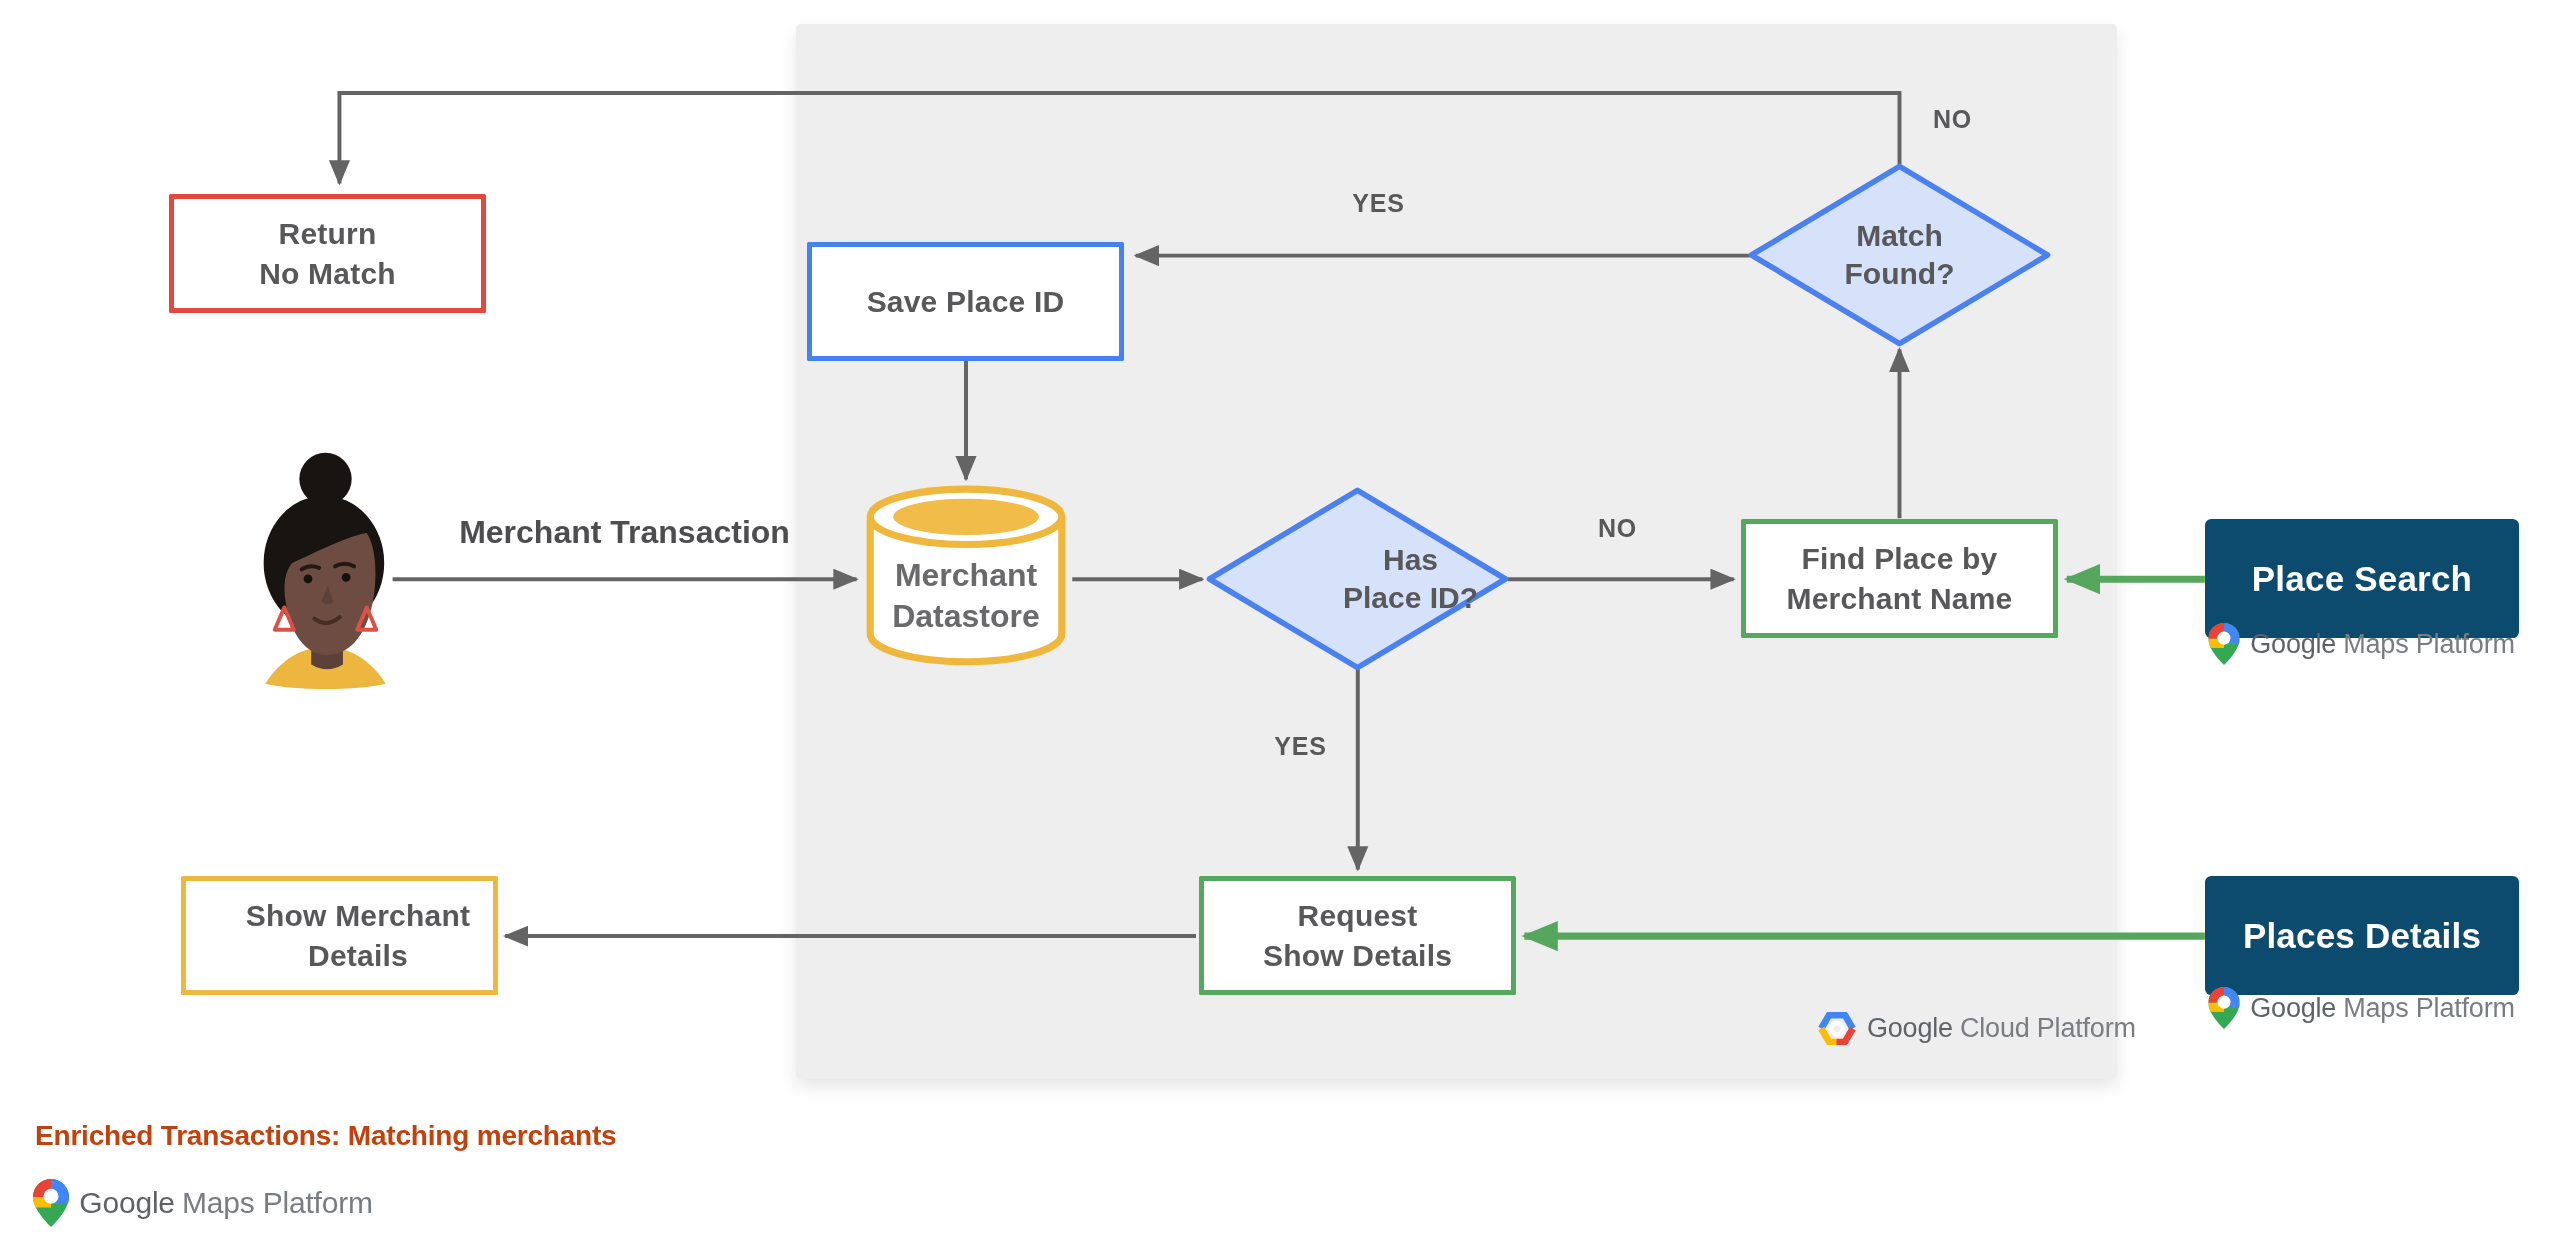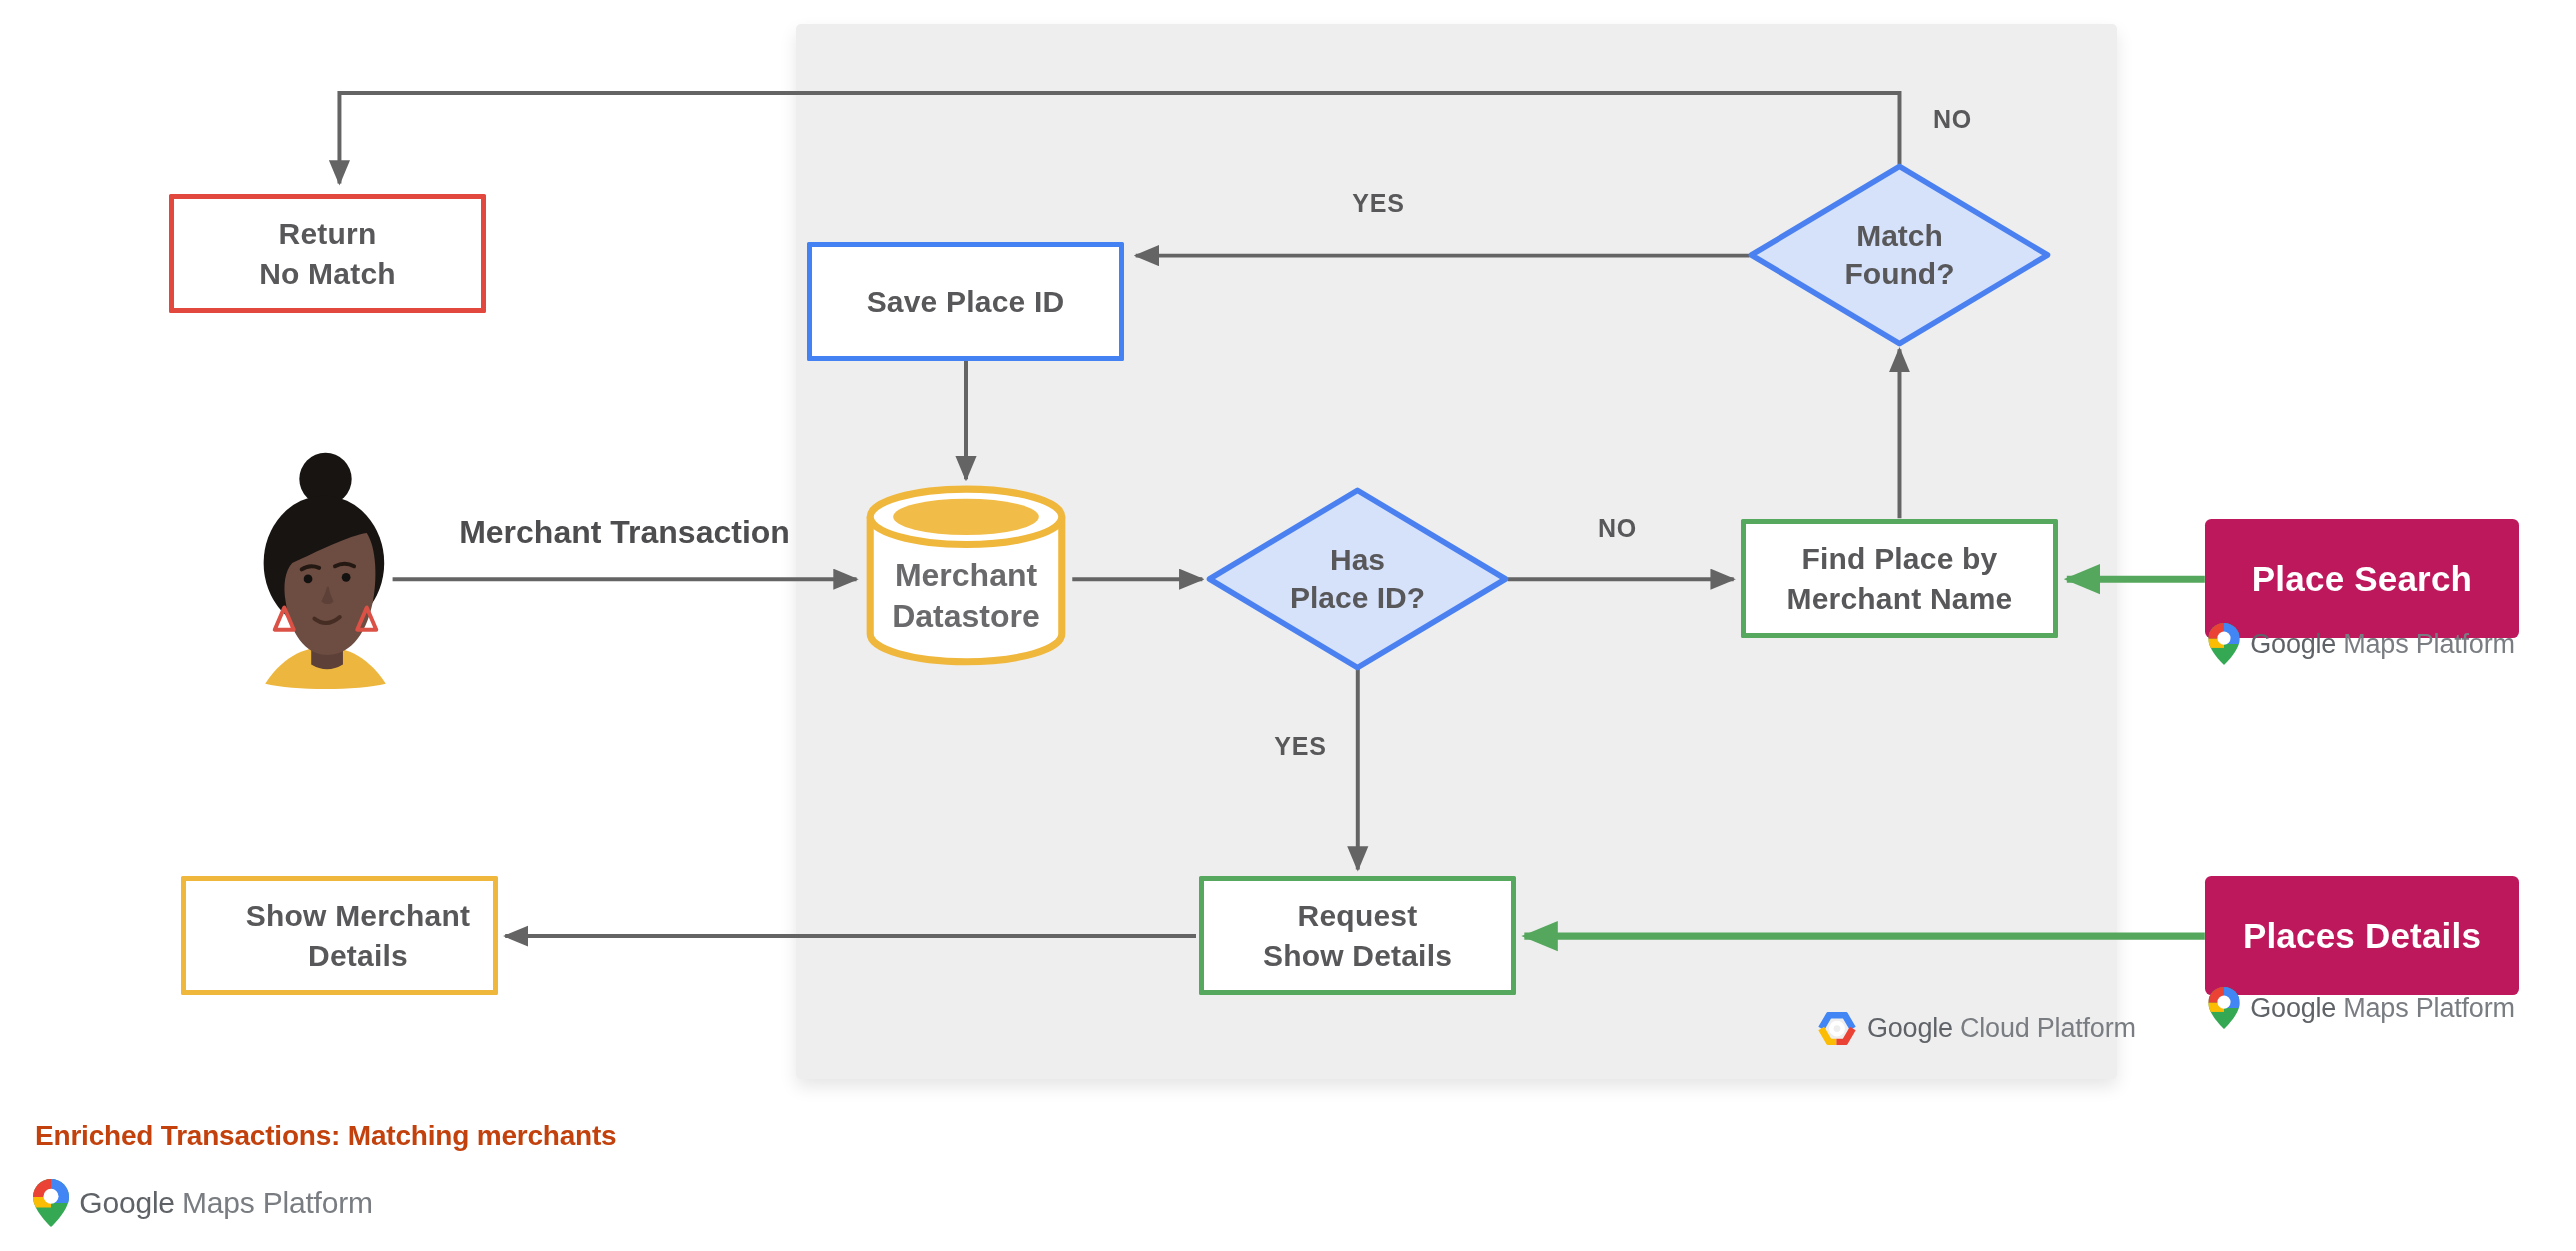--- a/index.html
+++ b/index.html
@@ -11,21 +11,21 @@
   svg.edges{position:absolute;left:0;top:0;z-index:1;}
   .node{position:absolute;width:317px;height:119px;background:#ffffff;
         border:5.6px solid #888;box-sizing:border-box;display:flex;
         align-items:center;justify-content:center;z-index:3;border-radius:1.6px;}
   .node.red{border-color:#E2483D;}
   .node.blue{border-color:#4482F3;margin-top:48px;}
   .node.green{border-color:#56A85F;}
   .node.yellow{border-color:#F0B73D;padding-left:37px;}
   .node-label{font-weight:bold;font-size:30px;line-height:40px;color:#58585A;
               text-align:center;white-space:pre-line;letter-spacing:0.2px;}
-  .api-box{position:absolute;width:314px;height:119px;background:#be185d;
+  .api-box{position:absolute;width:314px;height:119px;background:#0c4a6e;
            border-radius:6.3px;display:flex;align-items:center;justify-content:center;z-index:3;}
   .api-label{color:#ffffff;font-weight:bold;font-size:35px;letter-spacing:0.2px;}
   .diamond-svg{position:absolute;z-index:2;overflow:visible;}
   .diamond-label{position:absolute;width:301px;text-align:center;z-index:4;
                  font-weight:bold;font-size:30px;line-height:38px;color:#58585A;
                  white-space:pre-line;}
   .edge-label{position:absolute;z-index:4;font-weight:bold;font-size:25px;
               color:#58585A;text-align:center;letter-spacing:0.8px;}
   .flow-label{position:absolute;z-index:4;font-weight:bold;font-size:32px;
               color:#4D4D4F;text-align:center;}
@@ -127,21 +127,21 @@
 
 <svg class="diamond-svg" style="left:1745px;top:160px;" width="309" height="190" viewBox="0 0 390 240">
   <polygon points="195,8 382,120 195,232 8,120" fill="#D6E1FA" stroke="#4A80F0" stroke-width="7" stroke-linejoin="round"></polygon>
 </svg>
 <div class="diamond-label" style="left:1749px;top:217px;">Match
 Found?</div>
 
 <svg class="diamond-svg" style="left:1203px;top:484px;" width="309" height="190" viewBox="0 0 390 240">
   <polygon points="195,8 382,120 195,232 8,120" fill="#D6E1FA" stroke="#4A80F0" stroke-width="7" stroke-linejoin="round"></polygon>
 </svg>
-<div class="diamond-label" style="left:1207px;top:541px;">Has
+<div class="diamond-label" style="left:1260px;top:541px;">Has
 Place ID?</div>
 
 <svg class="cyl-wrap" width="206" height="190" viewBox="0 0 260 240">
   <path d="M9,44 L9,192 A121,35 0 0 0 251,192 L251,44" fill="#ffffff" stroke="#F0B73D" stroke-width="9"></path>
   <ellipse cx="130" cy="44" rx="121" ry="35" fill="#ffffff" stroke="#F0B73D" stroke-width="9"></ellipse>
   <ellipse cx="130" cy="44" rx="92" ry="23" fill="#F2BC49"></ellipse>
 </svg>
 <div class="cyl-label">Merchant
 Datastore</div>
 

